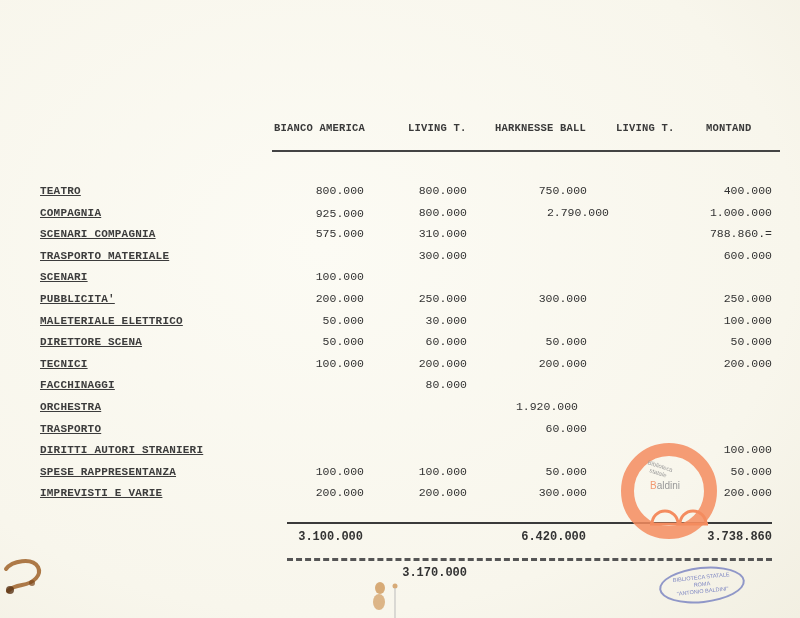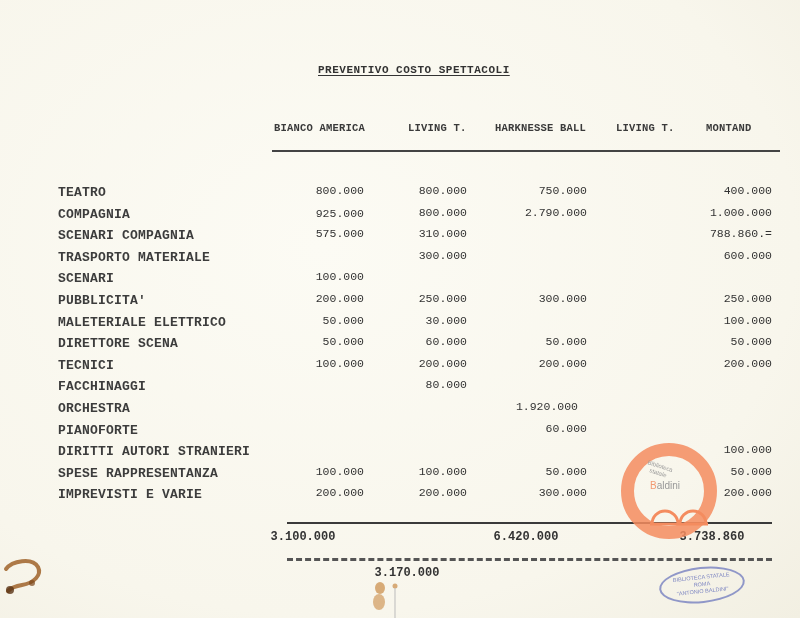--- a/index.html
+++ b/index.html
@@ -20,34 +20,34 @@
   }
   .col-head {
     position:absolute; top:122px; font-size:10.5px; font-weight:bold; color:#3a3a3a;
     letter-spacing:0.2px; white-space:nowrap;
   }
   .rule-top {
     position:absolute; left:272px; top:150px; width:508px; height:0;
     border-top:2px solid #444;
   }
   .row-label {
-    position:absolute; left:58px; font-size:13px; font-weight:bold; color:#3c3c3c;
-    white-space:nowrap; letter-spacing:0.2px;
+    position:absolute; left:40px; font-size:11px; font-weight:bold; color:#3c3c3c;
+    white-space:nowrap; letter-spacing:0.2px;text-decoration:underline;
   }
   .cell {
     position:absolute; font-size:11.5px; color:#333; text-align:right; width:110px;
     white-space:nowrap;
   }
   .rule-total {
     position:absolute; left:287px; top:522px; width:485px; height:0;
     border-top:2px solid #3a3a3a;
   }
   .total {
     position:absolute; top:530px; font-size:12px; font-weight:bold; color:#333;
-    text-align:center; width:120px; white-space:nowrap;
+    text-align:right; width:120px; white-space:nowrap;
   }
   .rule-dashed {
     position:absolute; left:287px; top:558px; width:485px; height:0;
     border-top:3px dashed #555;
   }
   .watermark {
     position:absolute; left:621px; top:443px; width:96px; height:96px;
     border-radius:50%; border:13px solid rgba(244,140,95,0.85);
     box-sizing:border-box;
   }
@@ -70,41 +70,40 @@
     font-family:"Liberation Sans",sans-serif; font-size:5.5px; color:rgba(110,120,190,0.9);
     text-align:center; line-height:7px; padding-top:5px; box-sizing:border-box;
   }
   .stain { position:absolute; }
 </style>
 </head>
 <body>
 
 <div class="paper">
 
-  <div class="title">PREVENTIVO COSTO SPETTACOLI</div>
 
   <div class="col-head" style="left:274px;">BIANCO AMERICA</div>
   <div class="col-head" style="left:408px;">LIVING T.</div>
   <div class="col-head" style="left:495px;">HARKNESSE BALL</div>
   <div class="col-head" style="left:616px;">LIVING T.</div>
   <div class="col-head" style="left:706px;">MONTAND</div>
 
   <div class="rule-top"></div>
 
   <div id="rows">
       <div class="row-label" style="top: 185px;">TEATRO</div>
       <div class="cell" style="top: 184px; left: 254px;">800.000</div>
       <div class="cell" style="top: 184px; left: 357px;">800.000</div>
       <div class="cell" style="top: 184px; left: 477px;">750.000</div>
       <div class="cell" style="top: 184px; left: 570px;"></div>
       <div class="cell" style="top: 184px; left: 662px;">400.000</div>
       <div class="row-label" style="top: 206.6px;">COMPAGNIA</div>
       <div class="cell" style="top: 207px; left: 254px;">925.000</div>
       <div class="cell" style="top: 205.6px; left: 357px;">800.000</div>
-      <div class="cell" style="top: 205.6px; left: 477px; text-align: right;">2.790.000</div>
+      <div class="cell" style="top: 205.6px; left: 499px; text-align: right;">2.790.000</div>
       <div class="cell" style="top: 205.6px; left: 570px;"></div>
       <div class="cell" style="top: 205.6px; left: 662px;">1.000.000</div>
       <div class="row-label" style="top: 228.2px;">SCENARI COMPAGNIA</div>
       <div class="cell" style="top: 227.2px; left: 254px;">575.000</div>
       <div class="cell" style="top: 227.2px; left: 357px;">310.000</div>
       <div class="cell" style="top: 227.2px; left: 477px;"></div>
       <div class="cell" style="top: 227.2px; left: 570px;"></div>
       <div class="cell" style="top: 227.2px; left: 662px;">788.860.=</div>
       <div class="row-label" style="top: 249.8px;">TRASPORTO MATERIALE</div>
       <div class="cell" style="top: 248.8px; left: 254px;"></div>
@@ -147,21 +146,21 @@
       <div class="cell" style="top: 378.4px; left: 357px;">80.000</div>
       <div class="cell" style="top: 378.4px; left: 477px;"></div>
       <div class="cell" style="top: 378.4px; left: 570px;"></div>
       <div class="cell" style="top: 378.4px; left: 662px;"></div>
       <div class="row-label" style="top: 401px;">ORCHESTRA</div>
       <div class="cell" style="top: 400px; left: 254px;"></div>
       <div class="cell" style="top: 400px; left: 357px;"></div>
       <div class="cell" style="top: 400px; left: 468px;">1.920.000</div>
       <div class="cell" style="top: 400px; left: 570px;"></div>
       <div class="cell" style="top: 400px; left: 662px;"></div>
-      <div class="row-label" style="top: 422.6px;">PIANOFORTE</div>
+      <div class="row-label" style="top: 422.6px;">TRASPORTO</div>
       <div class="cell" style="top: 421.6px; left: 254px;"></div>
       <div class="cell" style="top: 421.6px; left: 357px;"></div>
       <div class="cell" style="top: 421.6px; left: 477px;">60.000</div>
       <div class="cell" style="top: 421.6px; left: 570px;"></div>
       <div class="cell" style="top: 421.6px; left: 662px;"></div>
       <div class="row-label" style="top: 444.2px;">DIRITTI AUTORI STRANIERI</div>
       <div class="cell" style="top: 443.2px; left: 254px;"></div>
       <div class="cell" style="top: 443.2px; left: 357px;"></div>
       <div class="cell" style="top: 443.2px; left: 477px;"></div>
       <div class="cell" style="top: 443.2px; left: 570px;"></div>

